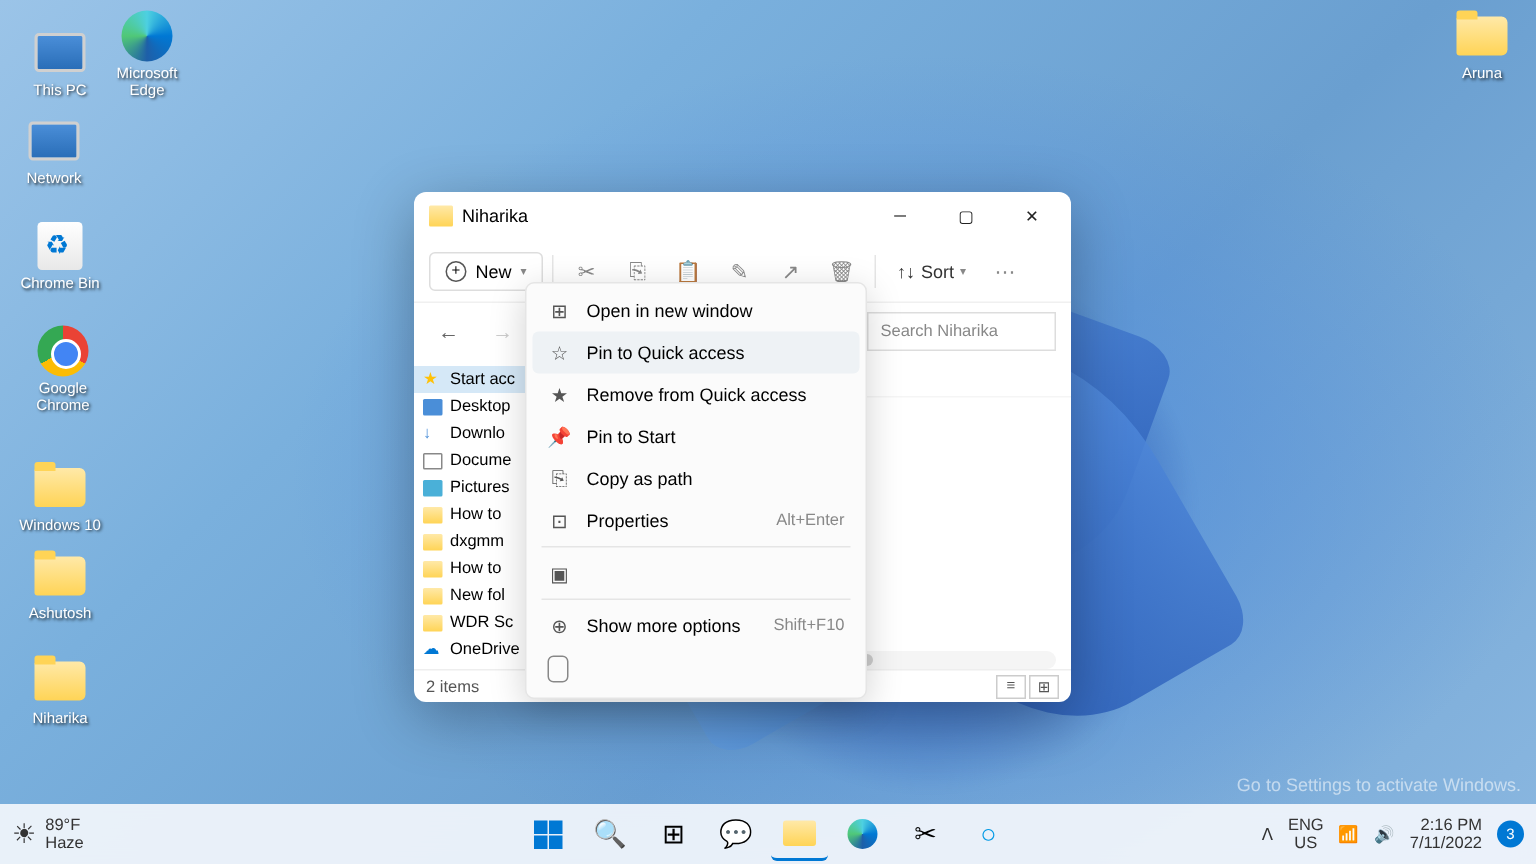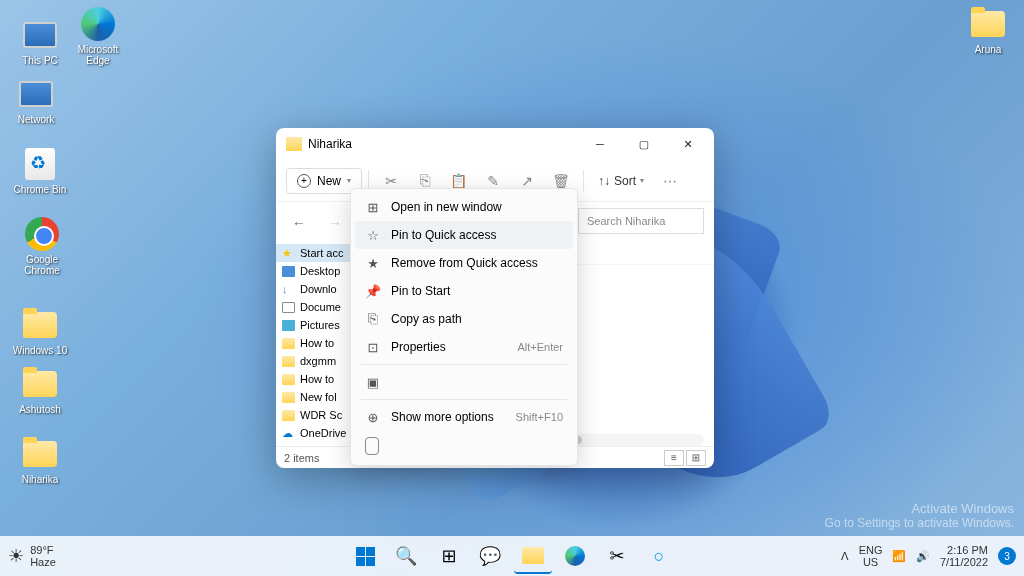--- a/index.html
+++ b/index.html
@@ -302,21 +302,20 @@
       <span class="cico">⊕</span>
       <span class="clbl">Show more options</span>
       <span class="csh">Shift+F10</span>
     </div>
     <div class="ctxfoot">
       <div class="pill"></div>
     </div>
   </div>
 
 <div class="watermark">
-  <div class="w1">Activate Windows</div>
   <div>Go to Settings to activate Windows.</div>
 </div>
 
 <div class="taskbar">
   <div class="weather">
     <span class="wico">☀</span>
     <div class="wt">
         <div>89°F</div>
         <div>Haze</div>
       </div>

